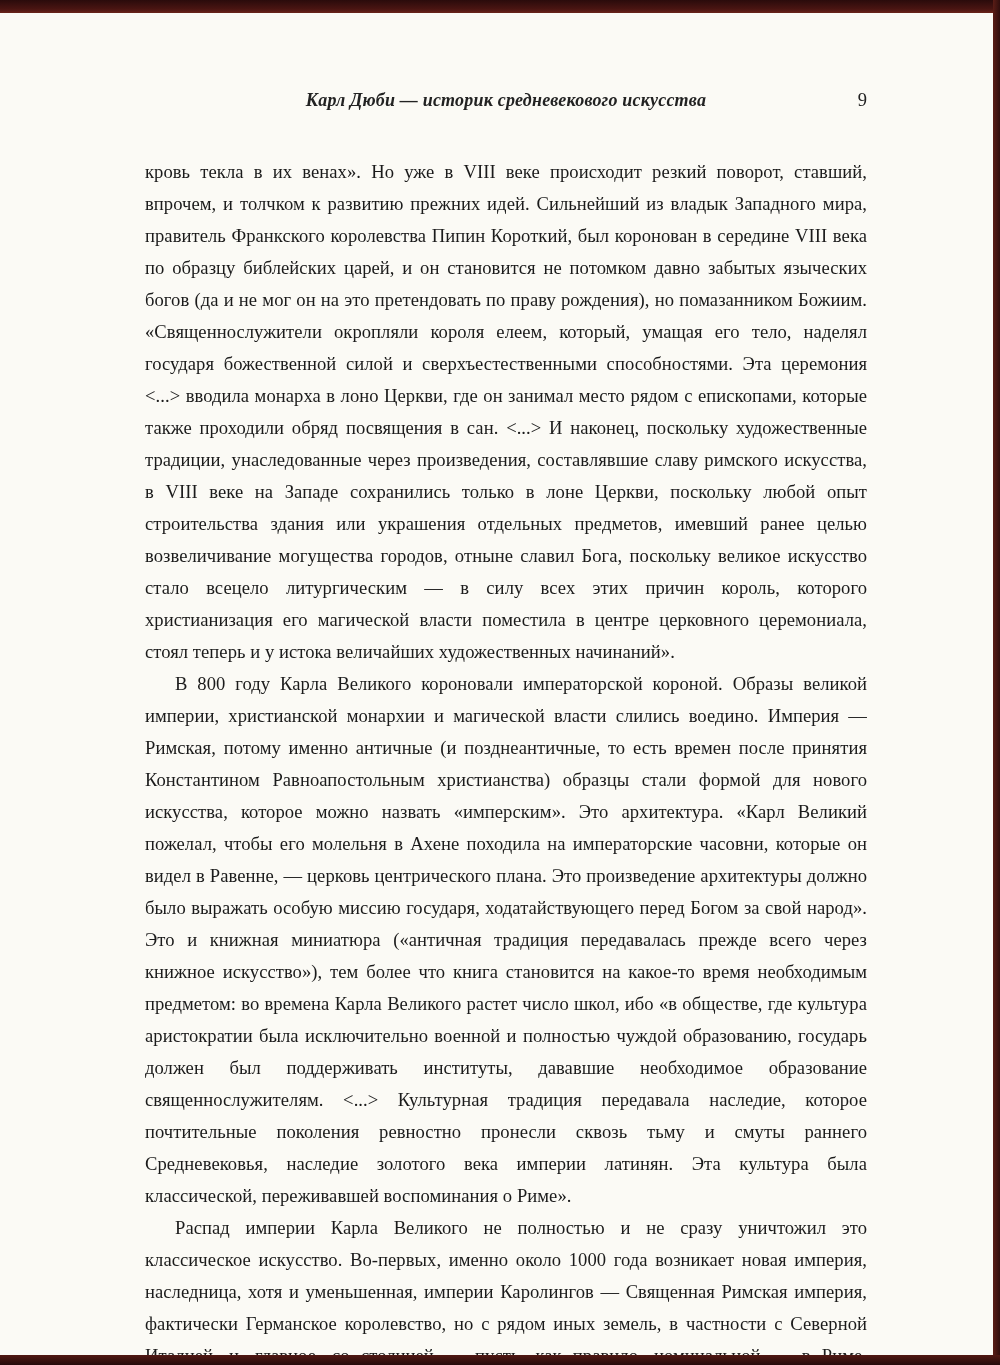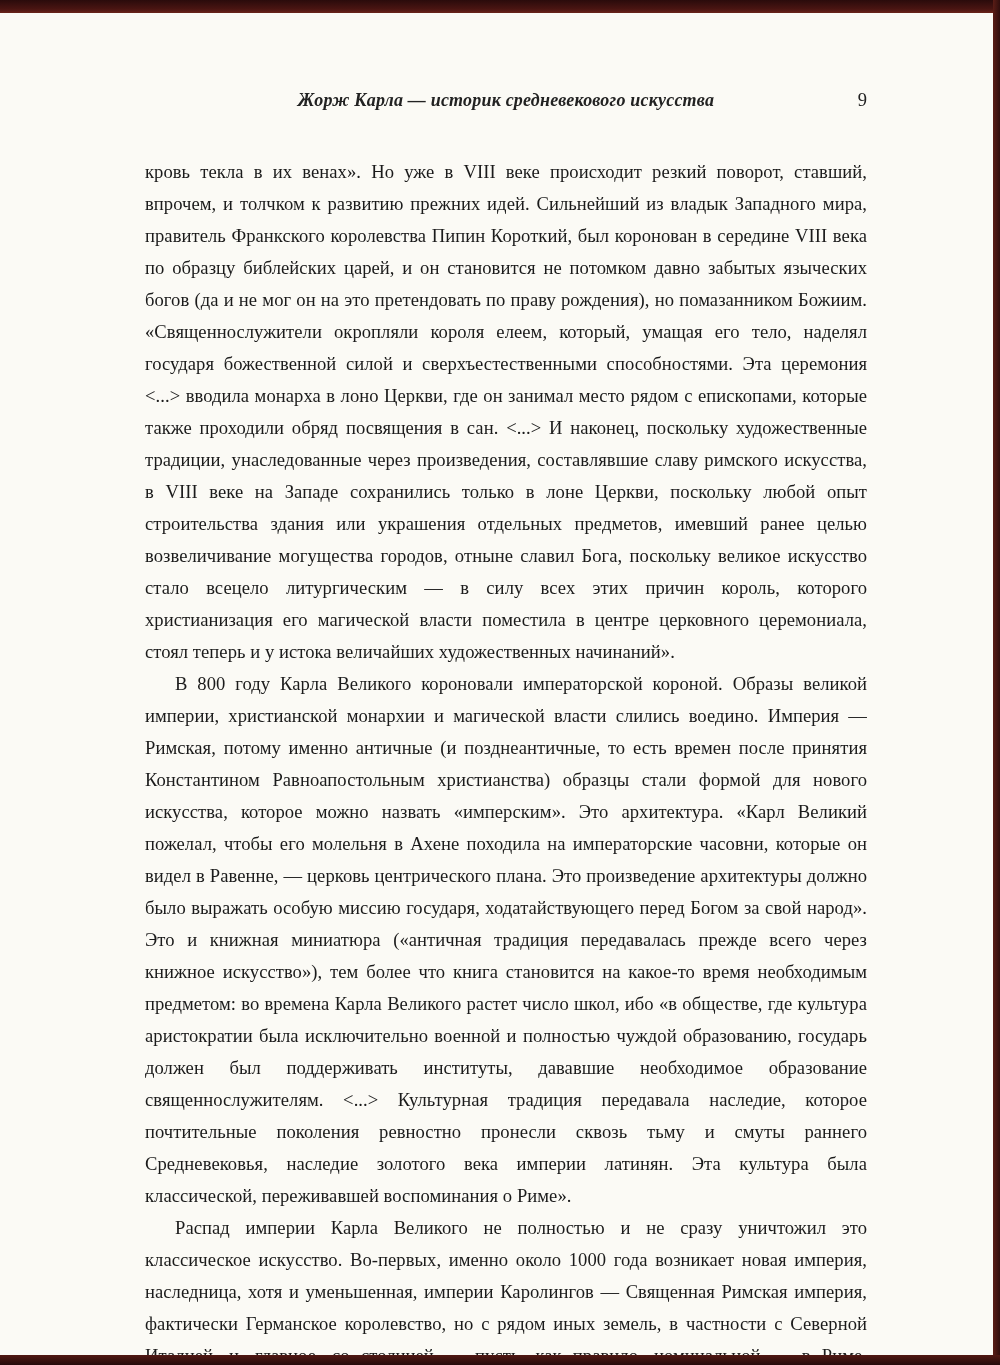--- a/index.html
+++ b/index.html
@@ -73,21 +73,21 @@
 </head>
 <body>
 
 <div class="page">
   <div class="scan-edge top"></div>
   <div class="scan-edge right"></div>
   <div class="scan-edge bottom"></div>
 
   <div class="content">
     <header class="running-head">
-      <span class="running-title">Жорж Карла — историк средневекового искусства</span>
+      <span class="running-title">Карл Дюби — историк средневекового искусства</span>
       <span class="page-number">9</span>
     </header>
 
     <main class="body-text">
       <p class="no-indent">кровь текла в их венах». Но уже в VIII веке происходит резкий поворот, ставший, впрочем, и толчком к развитию прежних идей. Сильнейший из владык Западного мира, правитель Франкского королевства Пипин Короткий, был коронован в середине VIII века по образцу библейских царей, и он становится не потомком давно забытых языческих богов (да и не мог он на это претендовать по праву рождения), но помазанником Божиим. «Священнослужители окропляли короля елеем, который, умащая его тело, наделял государя божественной силой и сверхъестественными способностями. Эта церемония &lt;...&gt; вводила монарха в лоно Церкви, где он занимал место рядом с епископами, которые также проходили обряд посвящения в сан. &lt;...&gt; И наконец, поскольку художественные традиции, унаследованные через произведения, составлявшие славу римского искусства, в VIII веке на Западе сохранились только в лоне Церкви, поскольку любой опыт строительства здания или украшения отдельных предметов, имевший ранее целью возвеличивание могущества городов, отныне славил Бога, поскольку великое искусство стало всецело литургическим — в силу всех этих причин король, которого христианизация его магической власти поместила в центре церковного церемониала, стоял теперь и у истока величайших художественных начинаний».</p>
       <p class="indent">В 800 году Карла Великого короновали императорской короной. Образы великой империи, христианской монархии и магической власти слились воедино. Империя — Римская, потому именно античные (и позднеантичные, то есть времен после принятия Константином Равноапостольным христианства) образцы стали формой для нового искусства, которое можно назвать «имперским». Это архитектура. «Карл Великий пожелал, чтобы его молельня в Ахене походила на императорские часовни, которые он видел в Равенне, — церковь центрического плана. Это произведение архитектуры должно было выражать особую миссию государя, ходатайствующего перед Богом за свой народ». Это и книжная миниатюра («античная традиция передавалась прежде всего через книжное искусство»), тем более что книга становится на какое-то время необходимым предметом: во времена Карла Великого растет число школ, ибо «в обществе, где культура аристократии была исключительно военной и полностью чуждой образованию, государь должен был поддерживать институты, дававшие необходимое образование священнослужителям. &lt;...&gt; Культурная традиция передавала наследие, которое почтительные поколения ревностно пронесли сквозь тьму и смуты раннего Средневековья, наследие золотого века империи латинян. Эта культура была классической, переживавшей воспоминания о Риме».</p>
       <p class="indent">Распад империи Карла Великого не полностью и не сразу уничтожил это классическое искусство. Во-первых, именно около 1000 года возникает новая империя, наследница, хотя и уменьшенная, империи Каролингов — Священная Римская империя, фактически Германское королевство, но с рядом иных земель, в частности с Северной Италией, и, главное, со столицей — пусть, как правило, номинальной — в Риме. «Воскрешенная германизированная империя была римской в значительно большей степени, чем империя Каролингов». Во-вторых, императорская власть не уничтожила власти королей, также священной власти. «Государь был тем, кто дает нечто Богу и людям, из его открытых ладоней должны были сыпаться великолепные произведения искусства. Дарящий становился выше того, кто принимал дар, первый подчинял себе второго. Следовательно, монарх царствовал даруя — дарами завоевывал для своего народа благосклонность сверхъестественных сил, дарами получал любовь подданных. Короли при встрече старались подарками доказать друг другу свое превосходство. Вот почему лучшие художники XI века собирались вокруг правителей, пока те сохраняли свое могущество. Искусство того времени было по своей сути придворным, оно было священным. Художе-</p>
     </main>
   </div>
 </div>

